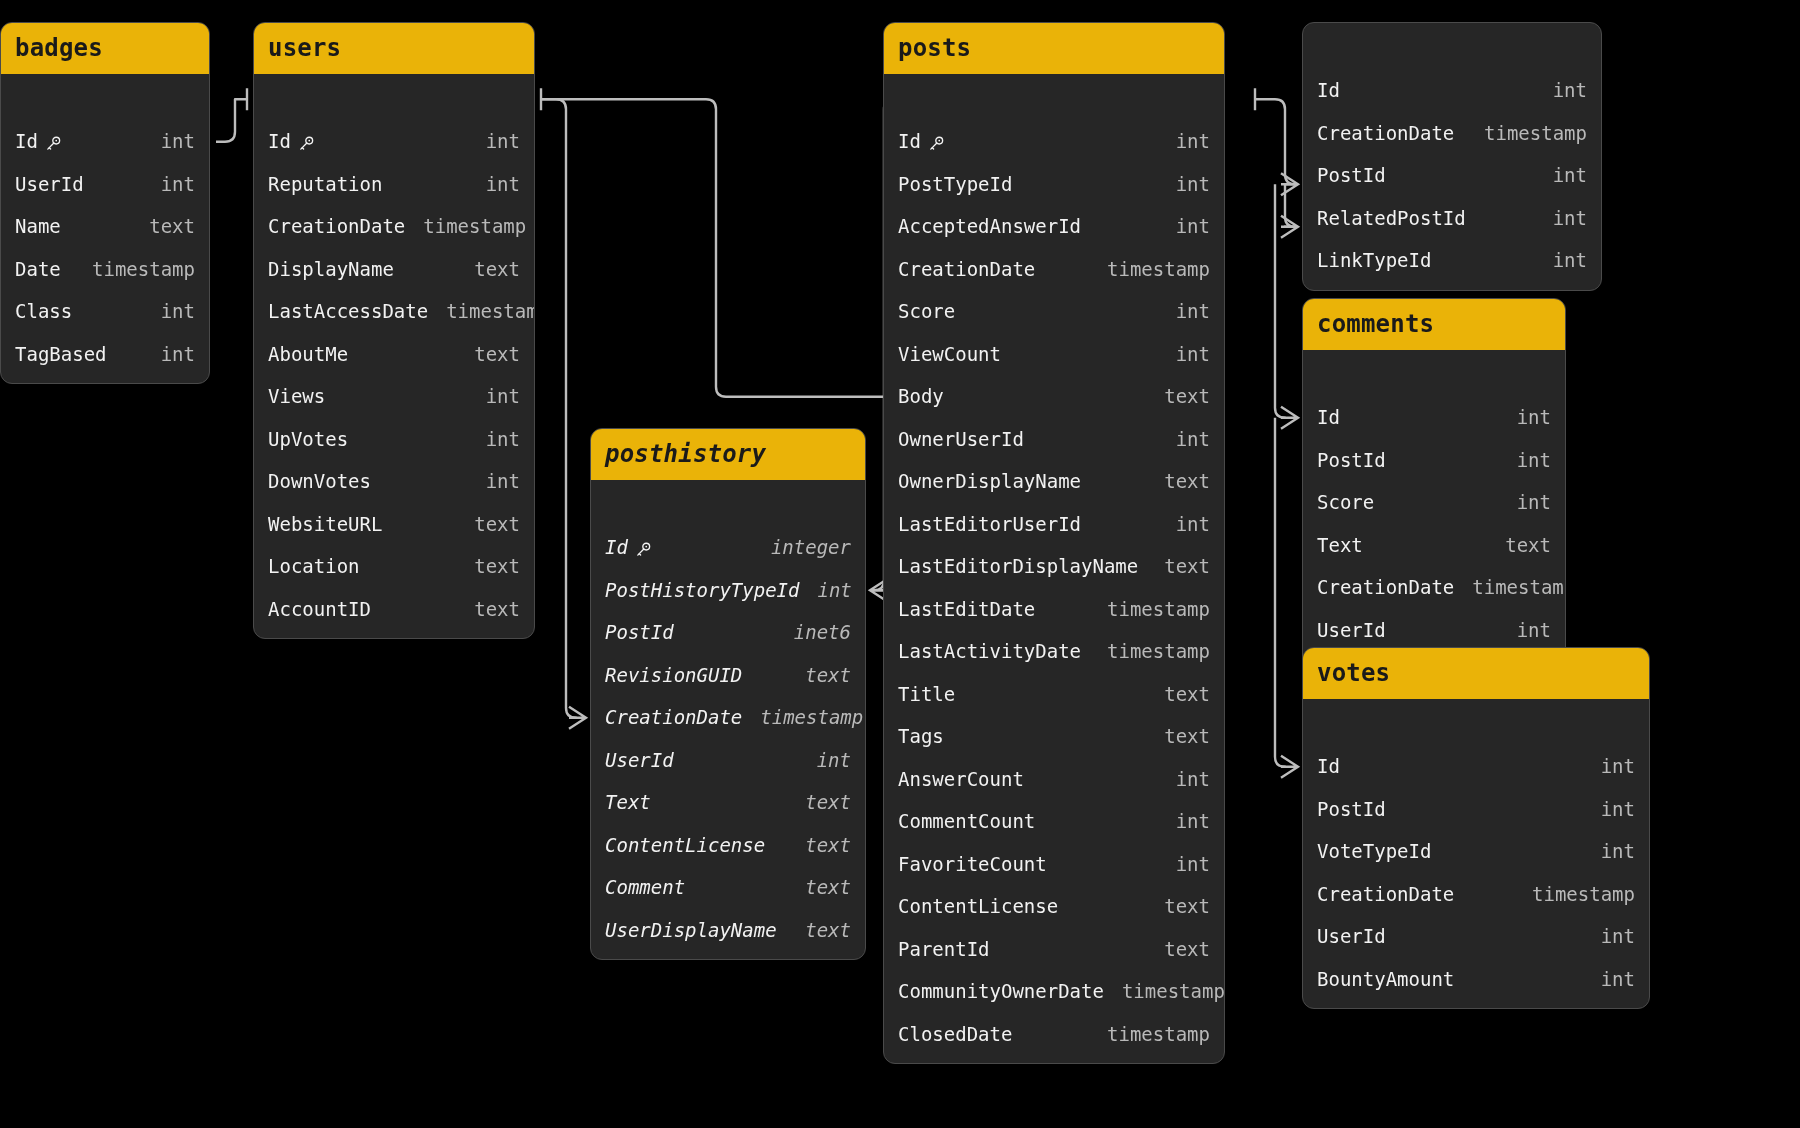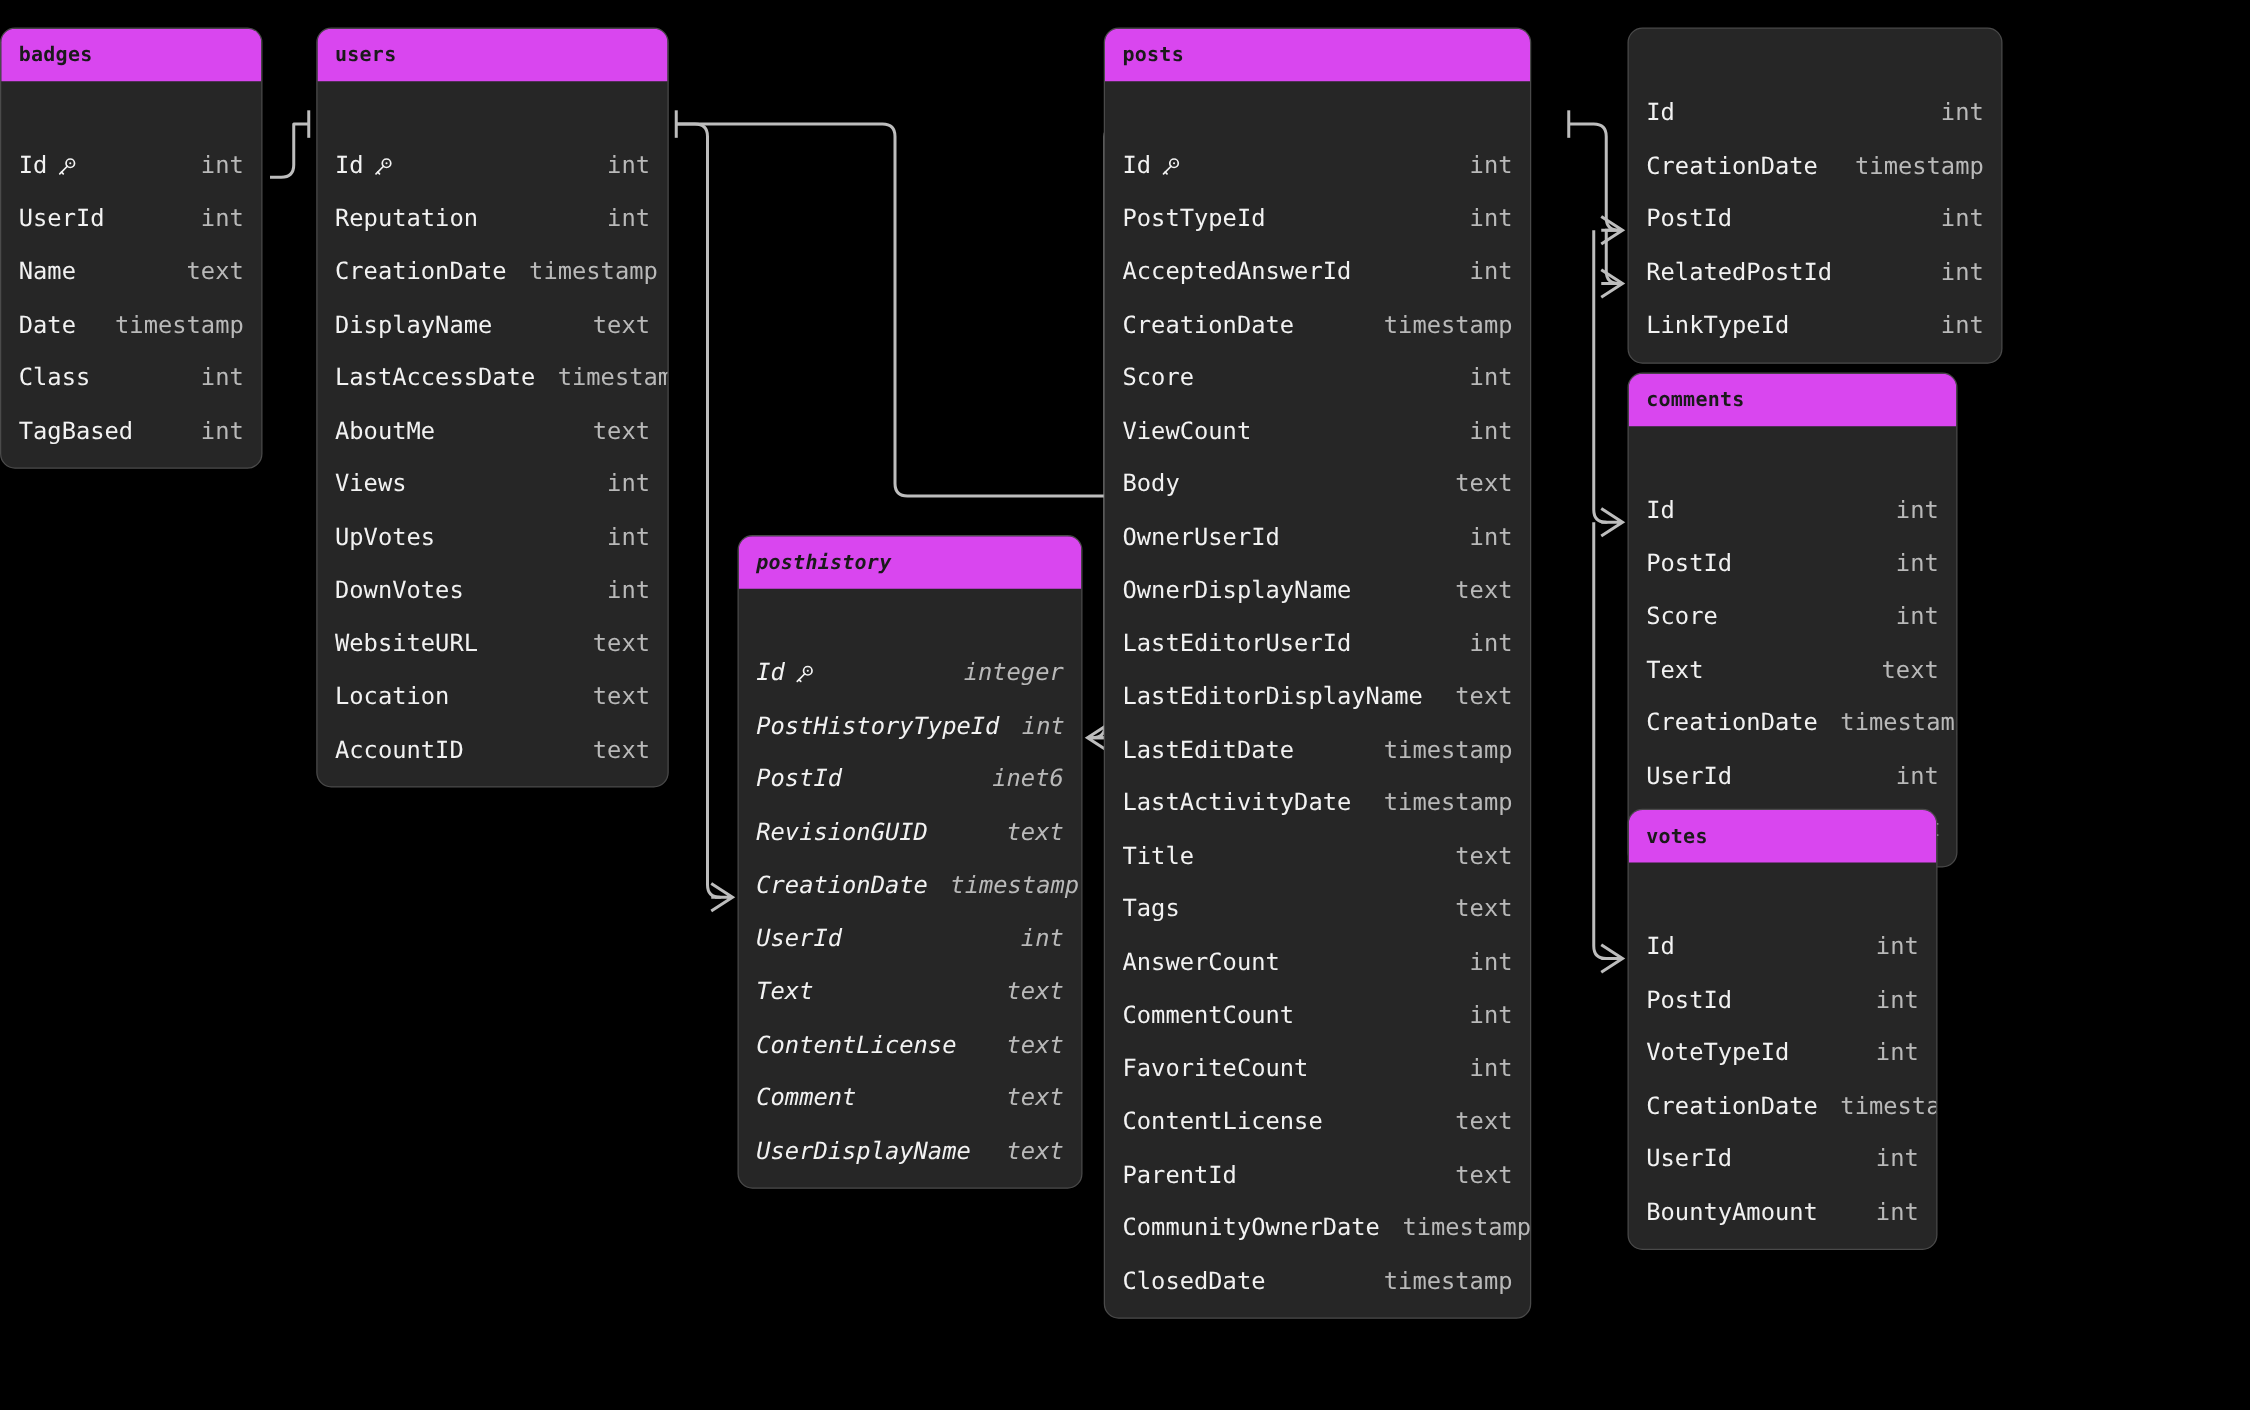--- a/index.html
+++ b/index.html
@@ -2,21 +2,21 @@
 <html><head>
 <meta charset="utf-8">
 <style>
   html,body{margin:0;padding:0;background:#000;}
   body{width:1800px;height:1128px;position:relative;overflow:hidden;
        font-family:"DejaVu Sans Mono","Liberation Mono",monospace;}
   #canvas{position:absolute;left:0;top:0;width:1800px;height:1128px;}
   svg.links{position:absolute;left:0;top:0;width:1800px;height:1128px;pointer-events:none;}
   .table-card{position:absolute;background:#262626;border:1.5px solid #4a4a4a;
      border-radius:12px;box-sizing:border-box;overflow:hidden;}
-  .table-header{background:#d946ef;color:#1a1a1a;font-weight:bold;font-size:16px;
+  .table-header{background:#eab308;color:#1a1a1a;font-weight:bold;font-size:24px;
      padding:11px 14px 12px 14px;letter-spacing:.2px;}
   .rows{padding:6px 0 8px 0;margin-top:40px;}
   .row{display:flex;align-items:center;justify-content:space-between;
        padding:0 14px;height:42.5px;box-sizing:border-box;}
   .fname{color:#f2f2f2;font-size:19px;white-space:nowrap;display:flex;align-items:center;gap:7px;}
   .ftype{color:#b9b9b9;font-size:19px;white-space:nowrap;padding-left:18px;}
   .keyicon{display:inline-block;width:17px;height:17px;position:relative;top:1px;}
   .lnk{fill:none;stroke:#bdbdbd;stroke-width:2.4;}
 </style>
 </head>
@@ -481,21 +481,21 @@
             <span class="ftype">int</span>
           </div>
           <div class="row">
             <span class="fname">
               <span>UserDisplayName</span>
             </span>
             <span class="ftype">text</span>
           </div>
         </div>
       </div>
-      <div class="table-card" style="left: 1302px; top: 647px; width: 248px;">
+      <div class="table-card" style="left: 1302px; top: 647px; width: 348px;">
         <div class="table-header">votes</div>
         <div class="rows">
           <div class="row">
             <span class="fname">
               <span>Id</span>
             </span>
             <span class="ftype">int</span>
           </div>
           <div class="row">
             <span class="fname">

